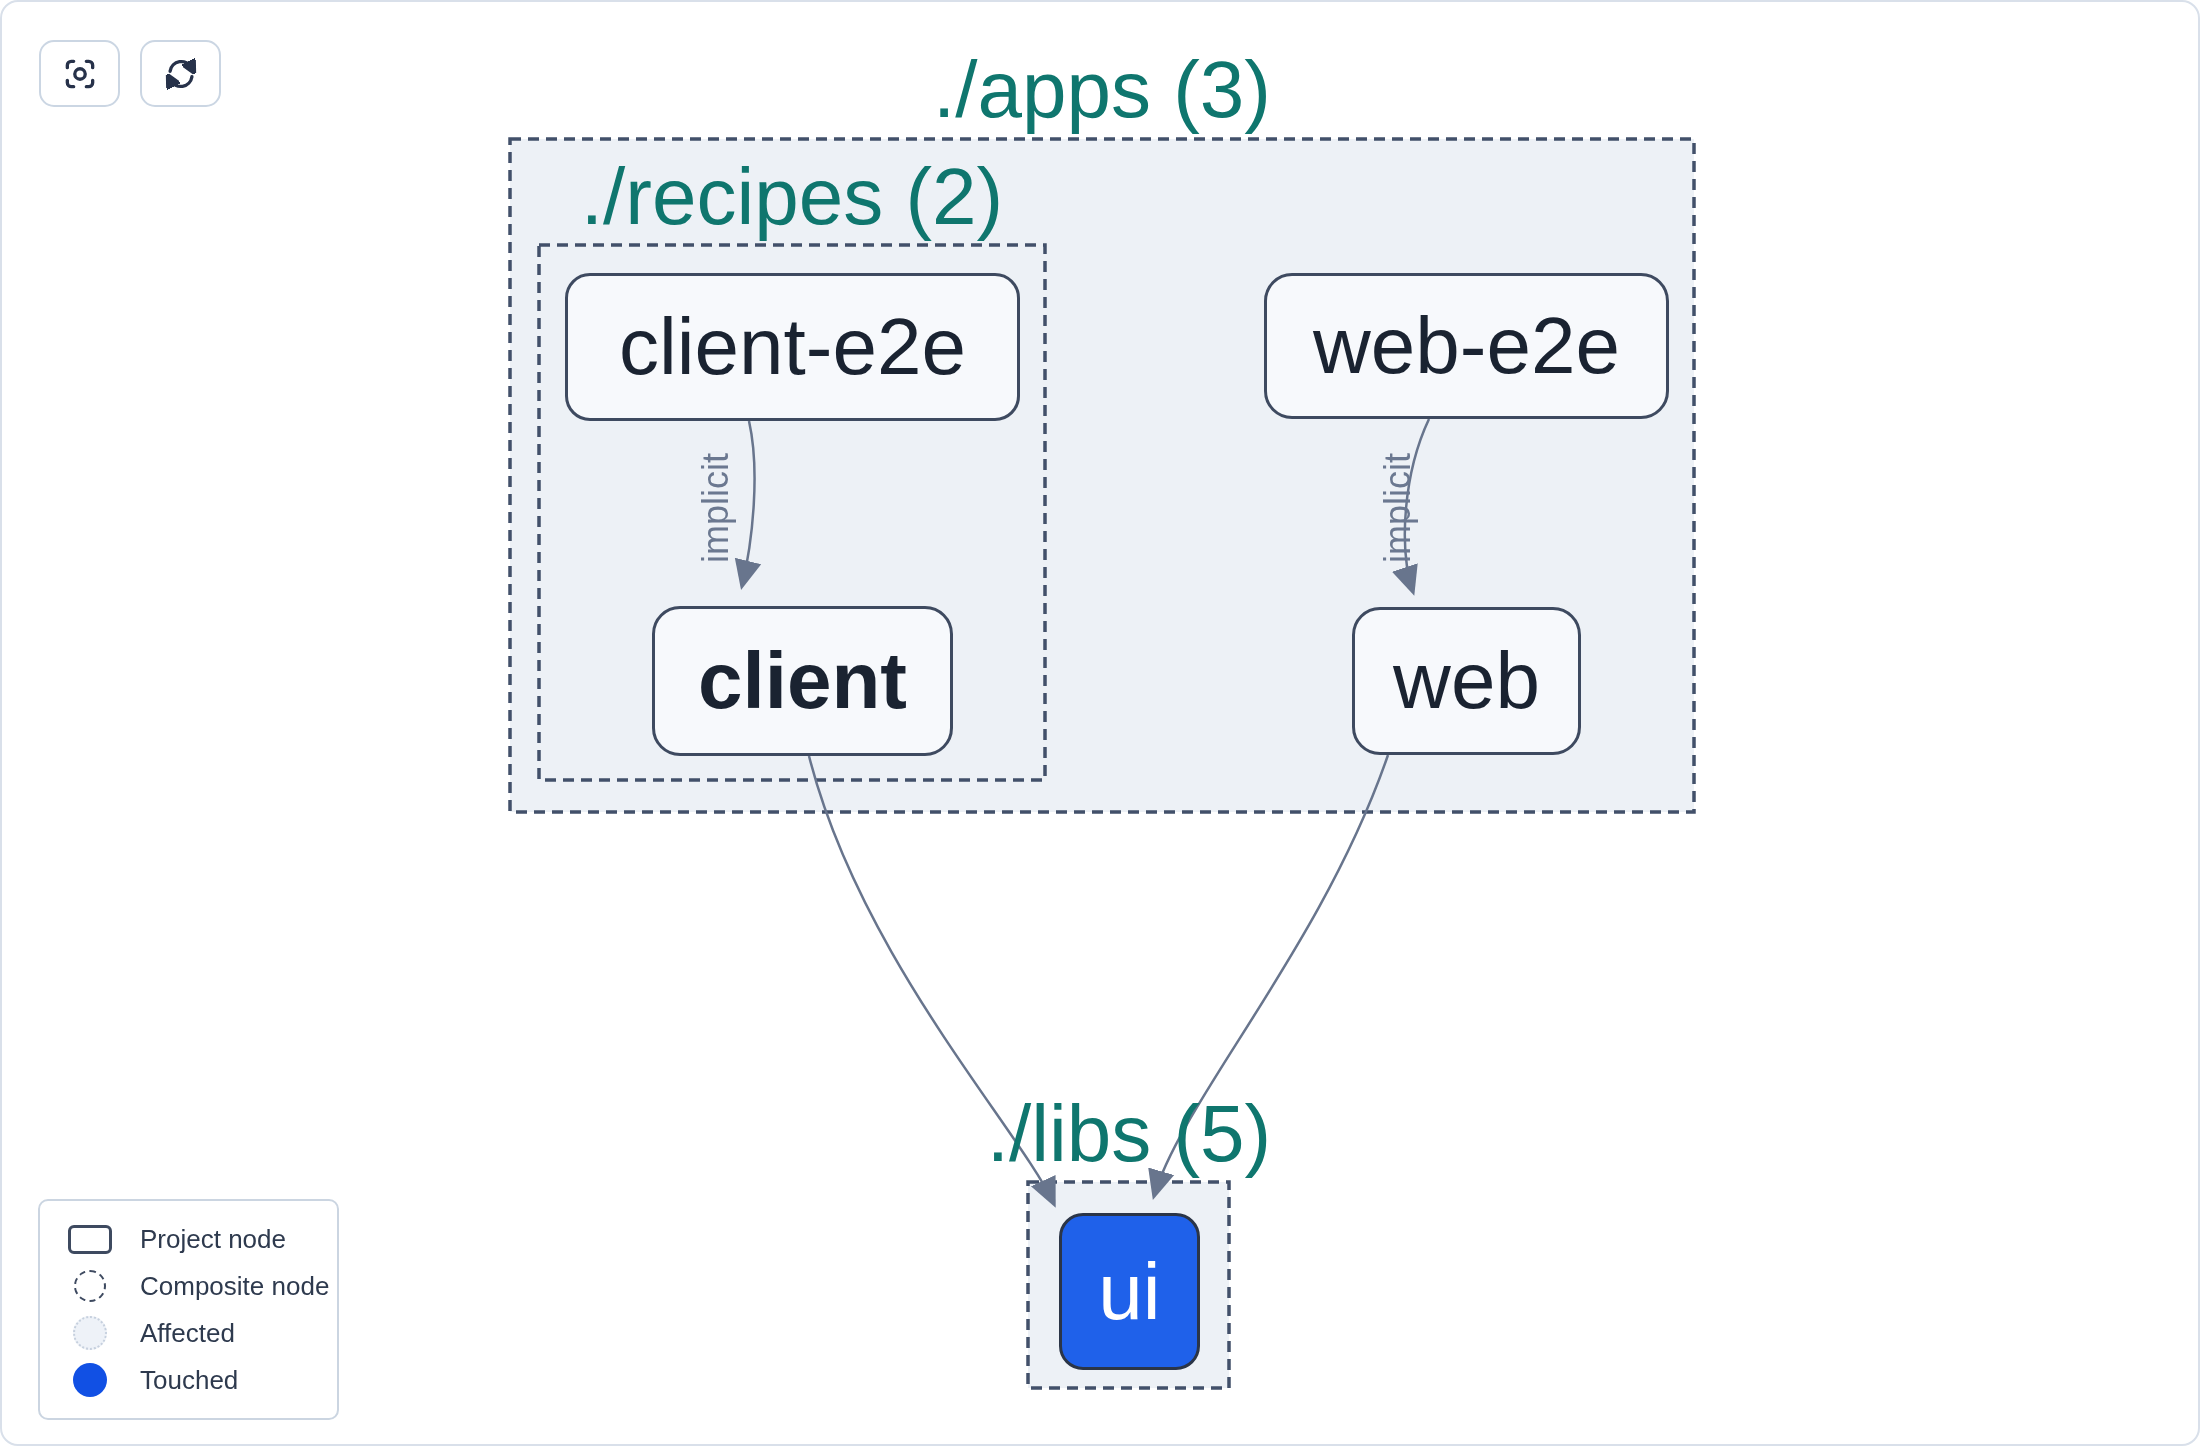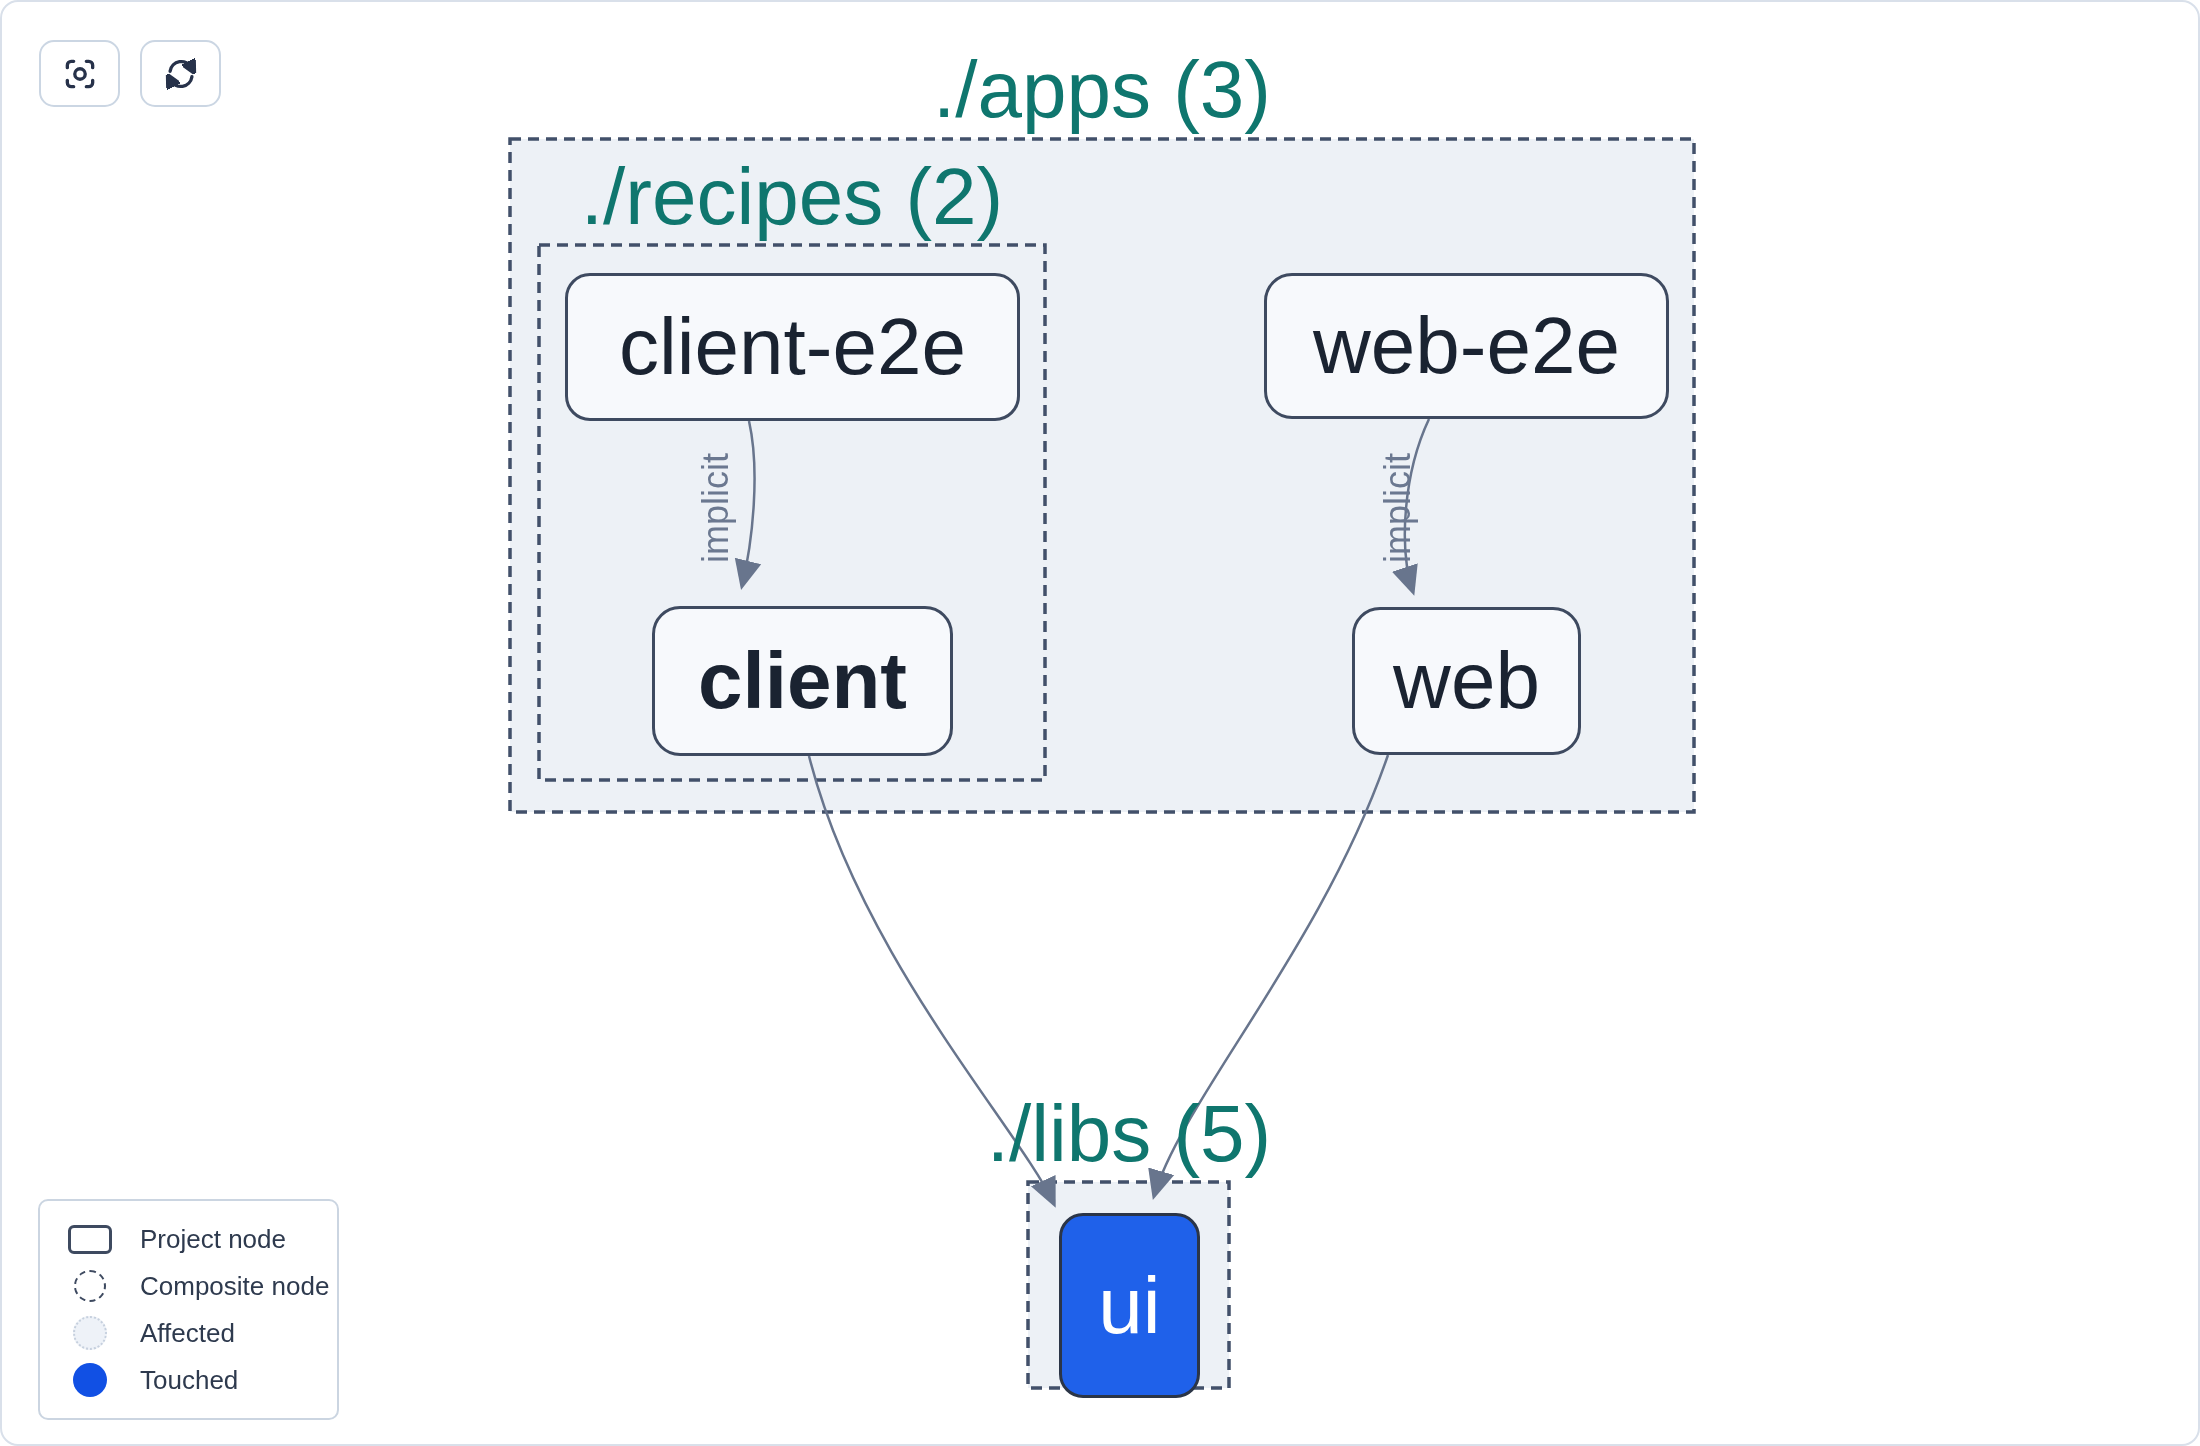--- a/index.html
+++ b/index.html
@@ -64,21 +64,21 @@
   </svg>
 
   <div class="group-title" style="left:508px;width:1184px;top:45px;">./apps (3)</div>
   <div class="group-title" style="left:537px;width:506px;top:152px;">./recipes (2)</div>
   <div class="group-title" style="left:946px;width:362px;top:1089px;">./libs (5)</div>
 
   <div class="node" style="left:563px;top:271px;width:455px;height:148px;border-radius:25px;">client-e2e</div>
   <div class="node" style="left:650px;top:604px;width:301px;height:150px;font-weight:bold;">client</div>
   <div class="node" style="left:1262px;top:271px;width:405px;height:146px;">web-e2e</div>
   <div class="node" style="left:1350px;top:605px;width:229px;height:148px;">web</div>
-  <div class="node touched" style="left:1057px;top:1211px;width:141px;height:185px;">ui</div>
+  <div class="node touched" style="left:1057px;top:1211px;width:141px;height:157px;">ui</div>
 
   <span class="edge-label" style="left:714px;top:506px;">implicit</span>
   <span class="edge-label" style="left:1396px;top:506px;">implicit</span>
 
   <button class="btn" style="left:37px;top:38px;">
     <svg width="38" height="38" viewBox="0 0 24 24" fill="none" stroke="#27324a" stroke-width="2.1" stroke-linecap="round" stroke-linejoin="round">
       <path d="M8 4H6.5A2.5 2.5 0 0 0 4 6.5V8"></path>
       <path d="M16 4h1.5A2.5 2.5 0 0 1 20 6.5V8"></path>
       <path d="M20 16v1.5a2.5 2.5 0 0 1-2.5 2.5H16"></path>
       <path d="M8 20H6.5A2.5 2.5 0 0 1 4 17.5V16"></path>

